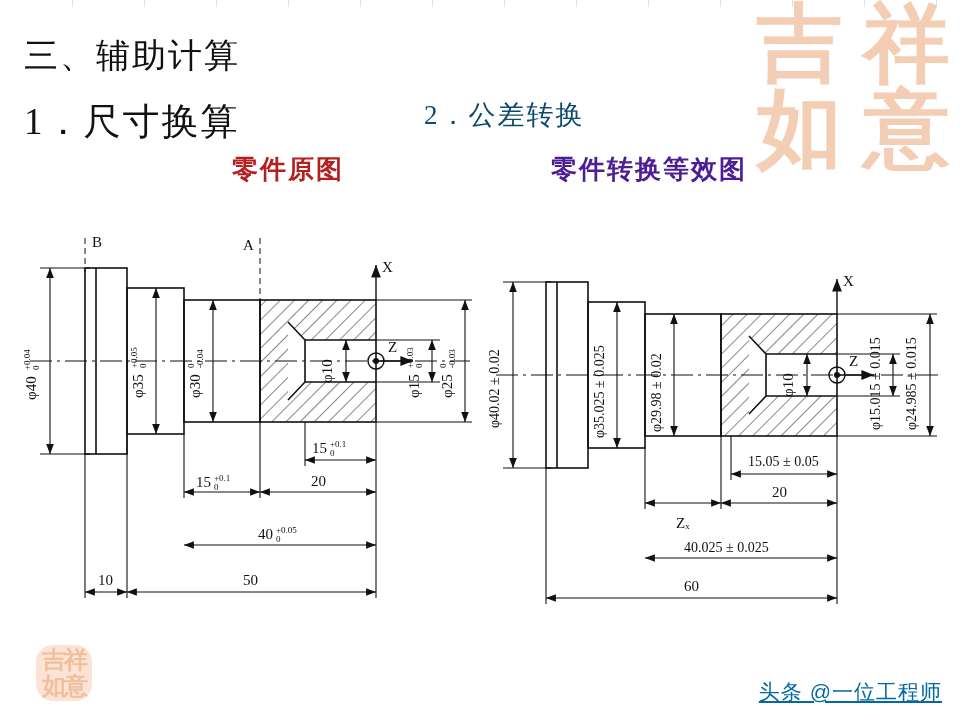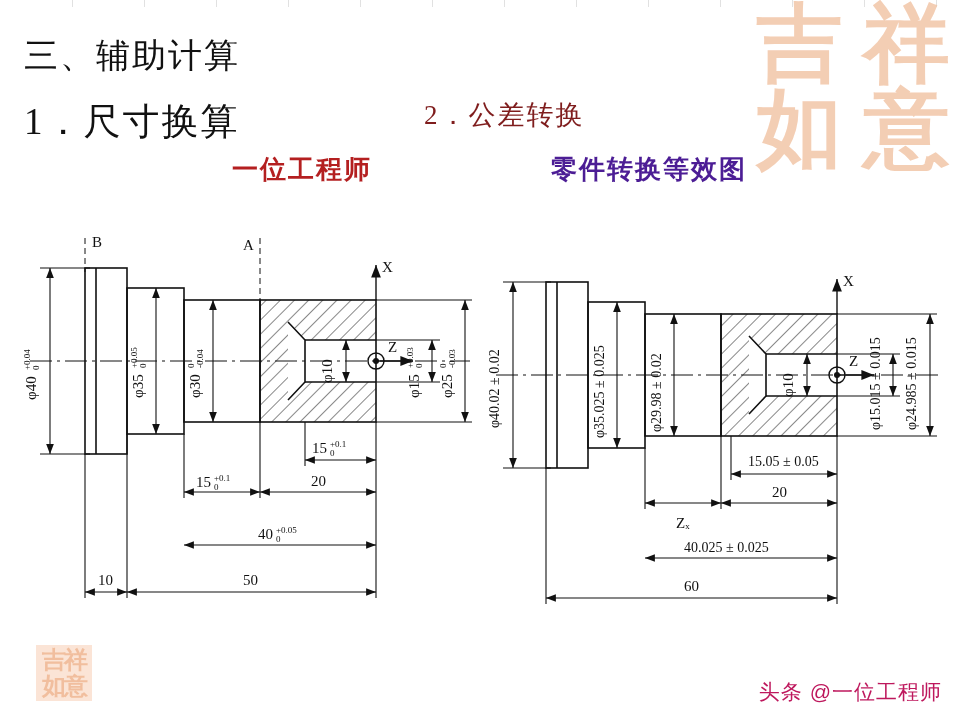--- a/index.html
+++ b/index.html
@@ -21,34 +21,35 @@
     position:absolute;left:744px;top:2px;width:214px;height:170px;
     color:#f2c6a8;font-family:"Liberation Serif",serif;
     font-size:86px;line-height:84px;font-weight:700;
     letter-spacing:-4px;opacity:.85;z-index:1;
     display:grid;grid-template-columns:1fr 1fr;grid-template-rows:1fr 1fr;
     text-align:center;user-select:none;
   }
   #seal-big span{display:block;}
   #seal-small{
     position:absolute;left:36px;top:645px;width:56px;height:56px;
-    background:#fbe2d2;border-radius:0;color:#f0b894;
+    background:#fbe2d2;border-radius:17px;color:#f0b894;
     font-size:24px;line-height:26px;font-weight:700;text-align:center;
     letter-spacing:-2px;z-index:1;padding:2px;box-sizing:border-box;opacity:.9;
   }
   #seal-small b{display:block;font-weight:700;}
   #watermark{
     position:absolute;right:18px;bottom:14px;z-index:6;
-    font-family:"Liberation Sans",sans-serif;font-size:21px;color:#be185d;
+    font-family:"Liberation Sans",sans-serif;font-size:21px;color:#0369a1;
     letter-spacing:1px;
+    text-decoration:underline;
   }
   
   .h-title{position:absolute;left:24px;top:33px;font-size:34px;color:#111;letter-spacing:2px;z-index:4;text-align:right;}
   .h-sub1{position:absolute;left:24px;top:97px;font-size:37px;color:#111;letter-spacing:2px;z-index:4;}
-  .h-sub2{position:absolute;left:424px;top:97px;font-size:27px;color:#7f1d1d;letter-spacing:2px;z-index:4;}
+  .h-sub2{position:absolute;left:424px;top:97px;font-size:27px;color:#0c4a6e;letter-spacing:2px;z-index:4;}
   .h-red1{position:absolute;left:232px;top:152px;font-size:26px;color:#b41f20;font-weight:700;letter-spacing:2px;z-index:4;}
   .h-red2{position:absolute;left:551px;top:152px;font-size:26px;color:#4c1d95;font-weight:700;letter-spacing:2px;z-index:4;}
   svg.dwg{position:absolute;top:0;left:0;z-index:3;}
   text{font-family:"Liberation Serif",serif;fill:#111;}
 </style>
 </head>
 <body>
 
 <div id="grid">
     <div class="gridline" style="left: 72px;"></div>
@@ -74,21 +75,21 @@
 </div>
 
 <div id="seal-small">
   <b>吉祥</b>
   <b>如意</b>
 </div>
 
 <div class="h-title">三、辅助计算</div>
 <div class="h-sub1">1．尺寸换算</div>
 <div class="h-sub2">2．公差转换</div>
-<div class="h-red1">一位工程师</div>
+<div class="h-red1">零件原图</div>
 <div class="h-red2">零件转换等效图</div>
 
 <svg class="dwg" width="960" height="720" viewBox="0 0 960 720">
   <defs>
     <pattern id="hatchL" width="10" height="10" patternTransform="rotate(45)" patternUnits="userSpaceOnUse">
       <line x1="0" y1="0" x2="0" y2="10" stroke="#111" stroke-width="1"></line>
     </pattern>
     <pattern id="hatchR" width="10" height="10" patternTransform="rotate(45)" patternUnits="userSpaceOnUse">
       <line x1="0" y1="0" x2="0" y2="10" stroke="#111" stroke-width="1"></line>
     </pattern>

